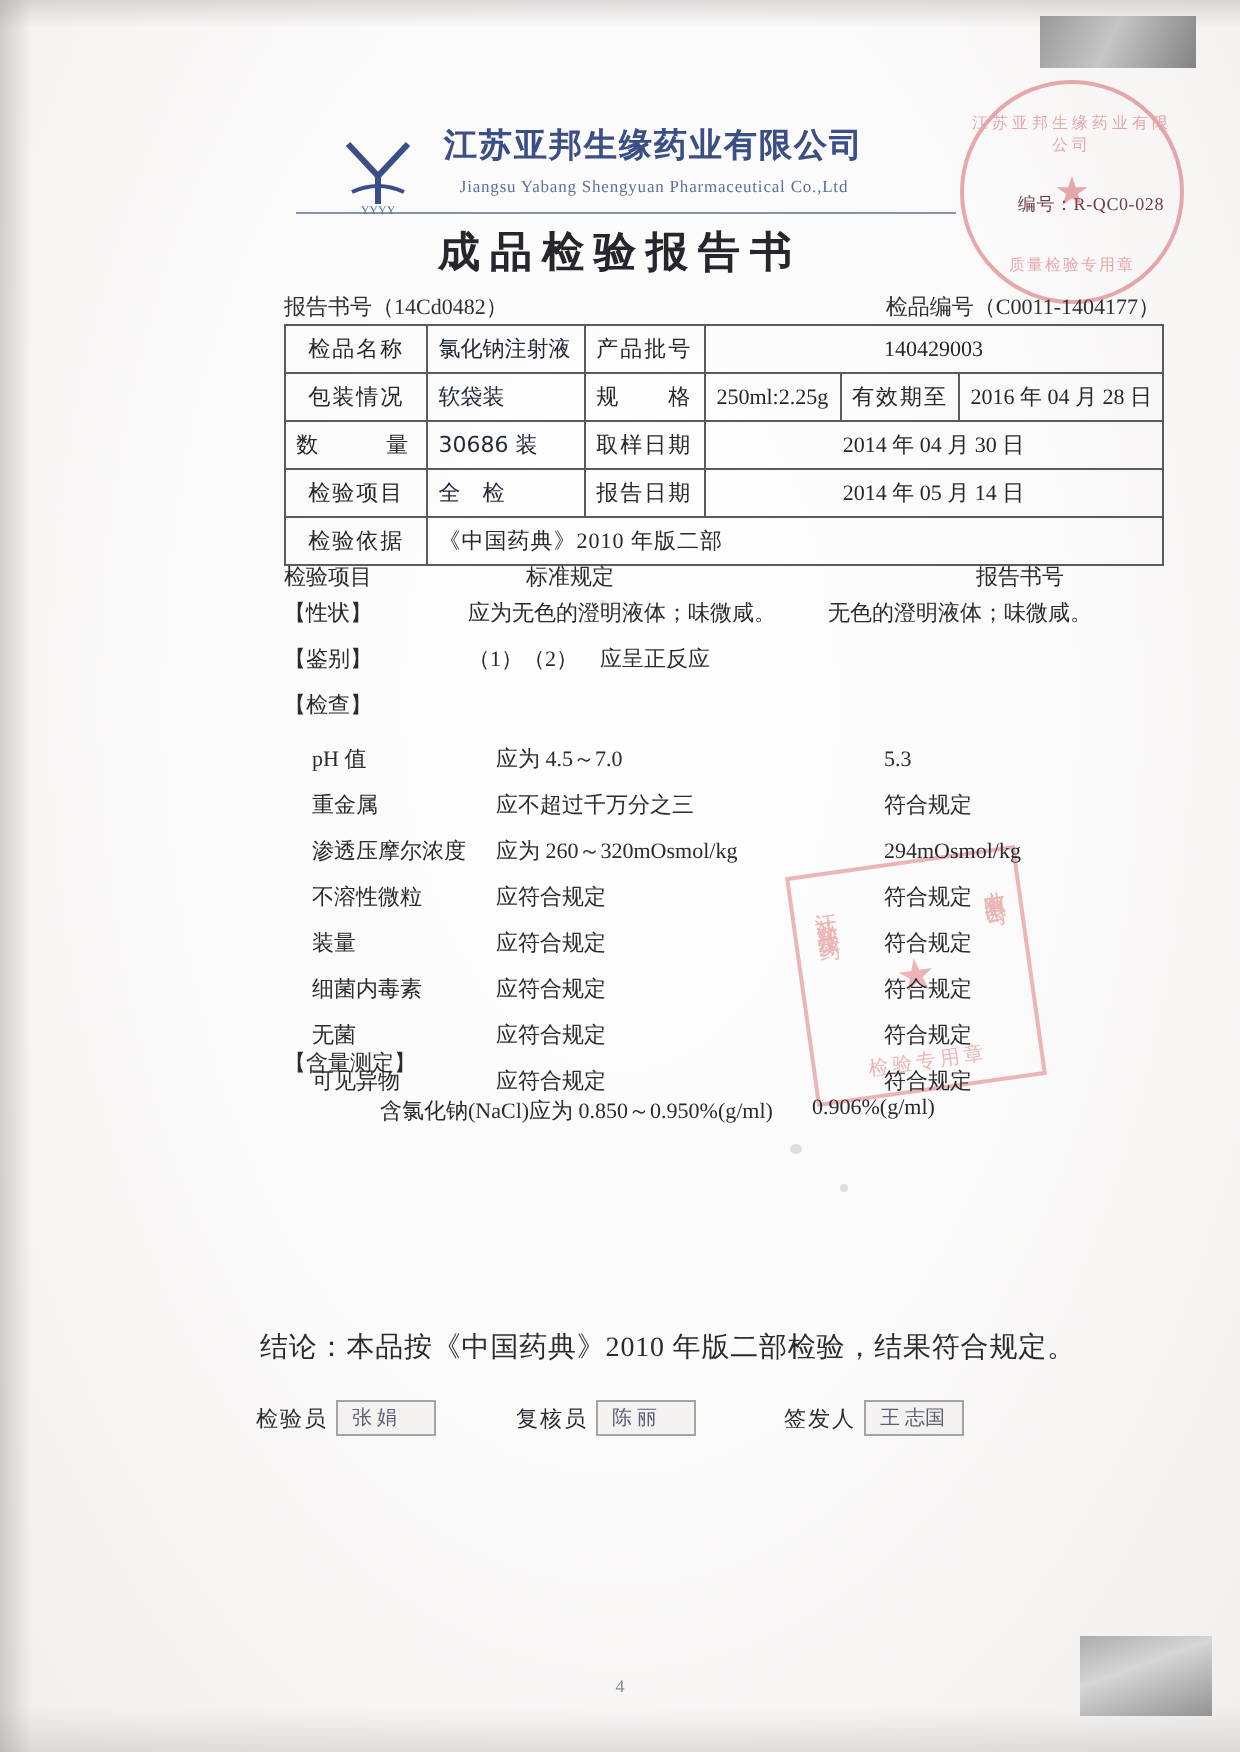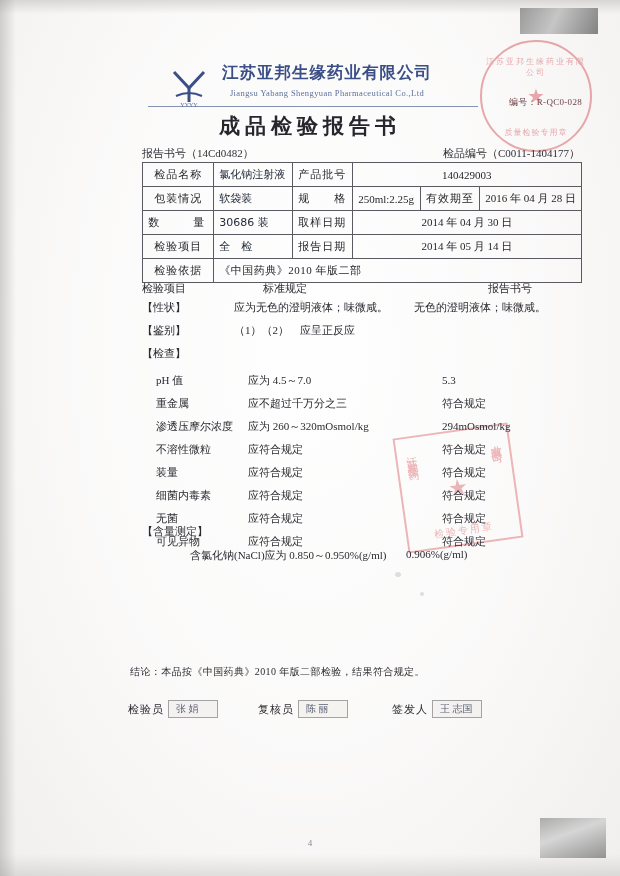--- a/index.html
+++ b/index.html
@@ -280,21 +280,21 @@
     font-size: 11px;
     display: flex;
   }
   .assay-line .a1 { width: 216px; }
   .assay-line .a2 { flex: 1; }
 
   
   .conclusion {
     position: absolute;
     left: 130px; top: 665px;
-    font-size: 10px;
+    font-size: 14px;
     letter-spacing: .4px;
   }
 
   
   .signs {
     position: absolute;
     left: 128px; top: 700px;
     width: 440px;
     font-size: 11px;
     display: flex;

